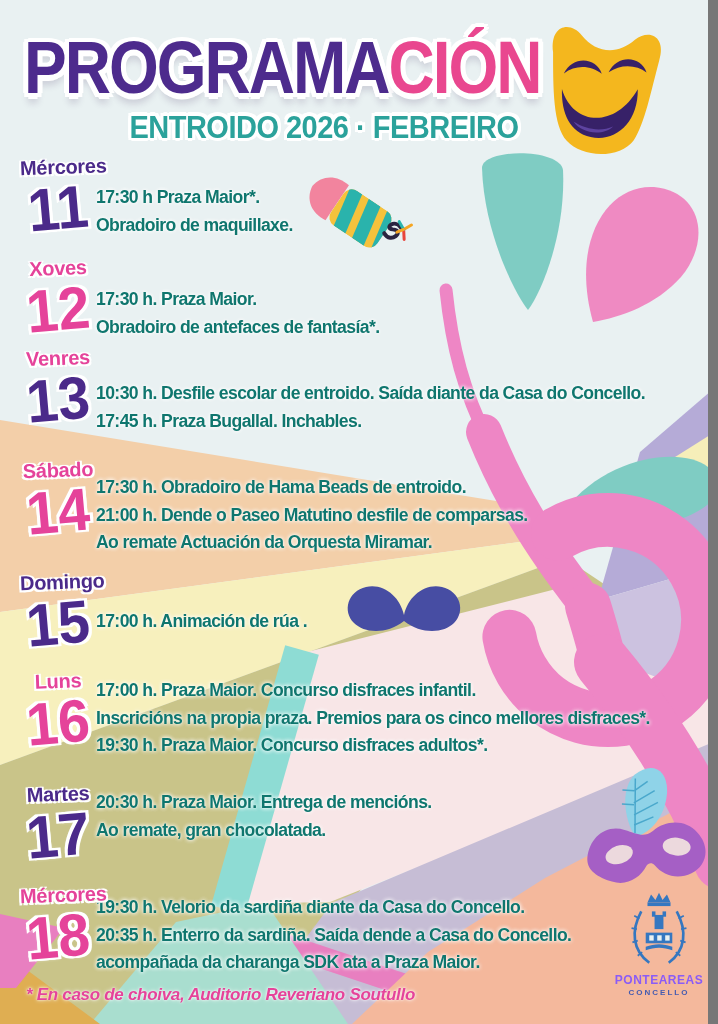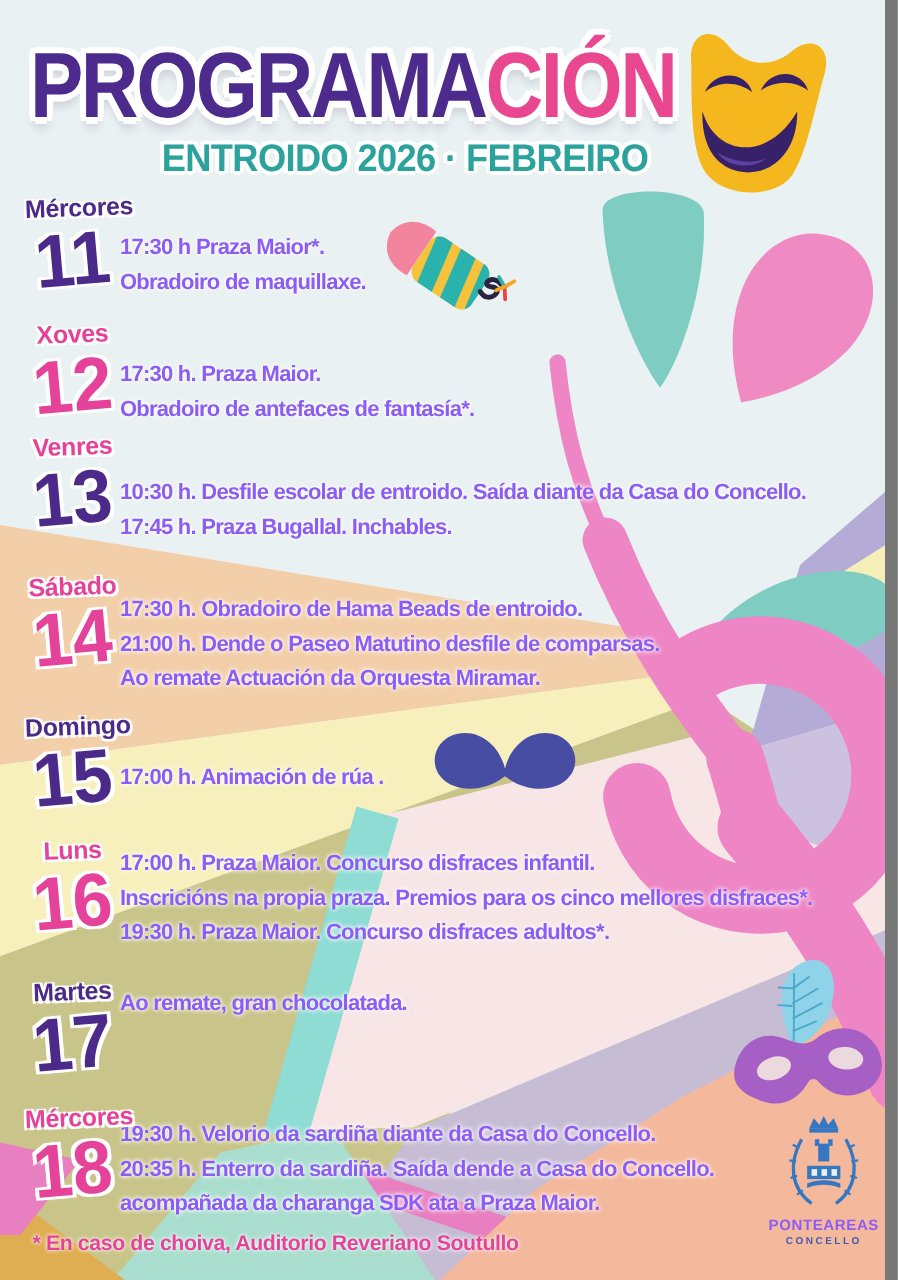--- a/index.html
+++ b/index.html
@@ -37,29 +37,30 @@
     white-space:nowrap;
   }
   .day-number{
     font-size:57px;font-weight:bold;line-height:56px;margin-top:1px;
     transform:rotate(-5deg) scaleY(1.05);
     text-shadow:-3px -2px 0 #fff,3px -2px 0 #fff,-3px 2px 0 #fff,3px 2px 0 #fff,0 0 4px #fff;
   }
   .lines{flex:1;}
   .event-line{
     font-size:17.6px;font-weight:bold;letter-spacing:-.6px;line-height:27.5px;
-    color:#8b5cf6;white-space:nowrap;
+    color:#0f766e;white-space:nowrap;
     text-shadow:0 0 4px rgba(255,255,255,.95),0 0 4px rgba(255,255,255,.85),0 0 1px rgba(255,255,255,.9);
   }
 
   
   .footer-note{
     position:absolute;left:26px;top:985px;font-size:17px;font-weight:bold;letter-spacing:-.3px;
     white-space:nowrap;
     text-shadow:0 0 4px rgba(255,255,255,.9),0 0 2px rgba(255,255,255,.9);
+    font-style:italic;
   }
   .logo{position:absolute;left:601px;top:891px;width:116px;text-align:center;}
   .logo svg{display:block;margin:0 auto;}
   .logo-name{font-size:12px;font-weight:bold;letter-spacing:.5px;color:#8b5cf6;margin-top:4px;}
   .logo-sub{font-size:8px;font-weight:bold;letter-spacing:2px;color:#445bb0;margin-top:1px;}
 </style>
 </head>
 <body>
 
 <div class="poster">
@@ -216,20 +217,21 @@
           <div class="event-line">19:30 h. Praza Maior. Concurso disfraces adultos*.</div>
         </div>
   </div>
 
   <div class="entry" style="top: 783px;">
     <div class="day">
       <div class="day-label" style="color: rgb(75, 42, 138);">Martes</div>
       <div class="day-number" style="color: rgb(75, 42, 138);">17</div>
     </div>
     <div class="lines" style="padding-top: 6px;">
+          <div class="event-line">20:30 h. Praza Maior. Entrega de mencións.</div>
           <div class="event-line">Ao remate, gran chocolatada.</div>
         </div>
   </div>
 
   <div class="entry" style="top: 884px;">
     <div class="day">
       <div class="day-label" style="color: rgb(229, 67, 154);">Mércores</div>
       <div class="day-number" style="color: rgb(229, 67, 154);">18</div>
     </div>
     <div class="lines" style="padding-top: 10px;">

